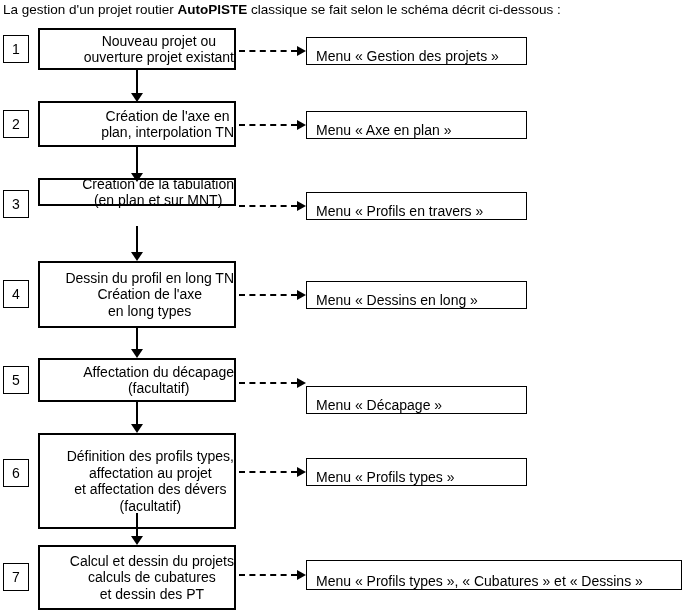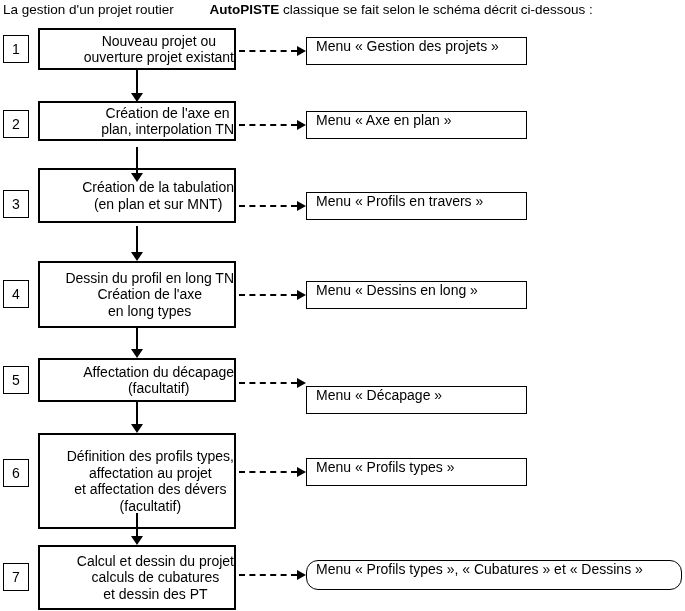--- a/index.html
+++ b/index.html
@@ -12,21 +12,21 @@
     color: #000000;
     overflow: hidden;
   }
   .title {
     position: absolute;
     left: 3px;
     top: 2px;
     font-size: 13.5px;
     white-space: nowrap;
   }
-  .title b { font-weight: bold; margin-left: 32px; }
+  .title b { font-weight: bold; }
   .numbox {
     position: absolute;
     left: 3px;
     width: 26px;
     height: 28px;
     box-sizing: border-box;
     border: 1.5px solid #000;
     display: flex;
     align-items: center;
     justify-content: center;
@@ -47,26 +47,26 @@
   }
   .mainbox .label { white-space: pre-line; }
   .menubox {
     position: absolute;
     left: 306px;
     width: 221px;
     height: 28px;
     box-sizing: border-box;
     border: 1.5px solid #000;
     display: flex;
-    align-items: flex-start;
+    align-items: flex-end;
     font-size: 14px;
     padding-left: 9px;
     white-space: nowrap;
   }
-  .menubox.wide { width: 376px; height: 30px; border-radius: 12px; }
+  .menubox.wide { width: 376px; height: 30px; }
   .vconn {
     position: absolute;
     left: 136px;
     width: 2px;
     background: #000;
   }
   .vconn::after {
     content: "";
     position: absolute;
     left: -5px;
@@ -110,34 +110,34 @@
     </div>
   <div class="dash" style="top:50px"></div>
   <div class="menubox" style="top:37px">
       <span>Menu « Gestion des projets »</span>
     </div>
   <div class="vconn" style="top:70px;height:23px"></div>
 
   <div class="numbox" style="top:110px">
       <span>2</span>
     </div>
-  <div class="mainbox" style="top:101px;height:40px">
+  <div class="mainbox" style="top:101px;height:46px">
       <span class="label">Création de l'axe en
 plan, interpolation TN</span>
     </div>
   <div class="dash" style="top:124px"></div>
   <div class="menubox" style="top:111px">
       <span>Menu « Axe en plan »</span>
     </div>
   <div class="vconn" style="top:147px;height:26px"></div>
 
   <div class="numbox" style="top:190px">
       <span>3</span>
     </div>
-  <div class="mainbox" style="top:168px;height:55px">
+  <div class="mainbox" style="top:178px;height:28px">
       <span class="label">Création de la tabulation
 (en plan et sur MNT)</span>
     </div>
   <div class="dash" style="top:205px"></div>
   <div class="menubox" style="top:192px">
       <span>Menu « Profils en travers »</span>
     </div>
   <div class="vconn" style="top:226px;height:26px"></div>
 
   <div class="numbox" style="top:280px">
@@ -179,21 +179,21 @@
   <div class="dash" style="top:471px"></div>
   <div class="menubox" style="top:458px">
       <span>Menu « Profils types »</span>
     </div>
   <div class="vconn" style="top:513px;height:23px"></div>
 
   <div class="numbox" style="top:563px">
       <span>7</span>
     </div>
   <div class="mainbox" style="top:545px;height:65px">
-      <span class="label">Calcul et dessin du projet
+      <span class="label">Calcul et dessin du projets
 calculs de cubatures
 et dessin des PT</span>
     </div>
   <div class="dash" style="top:574px"></div>
   <div class="menubox wide" style="top:560px">
       <span>Menu « Profils types », « Cubatures » et « Dessins »</span>
     </div>
 
 </div>
 

